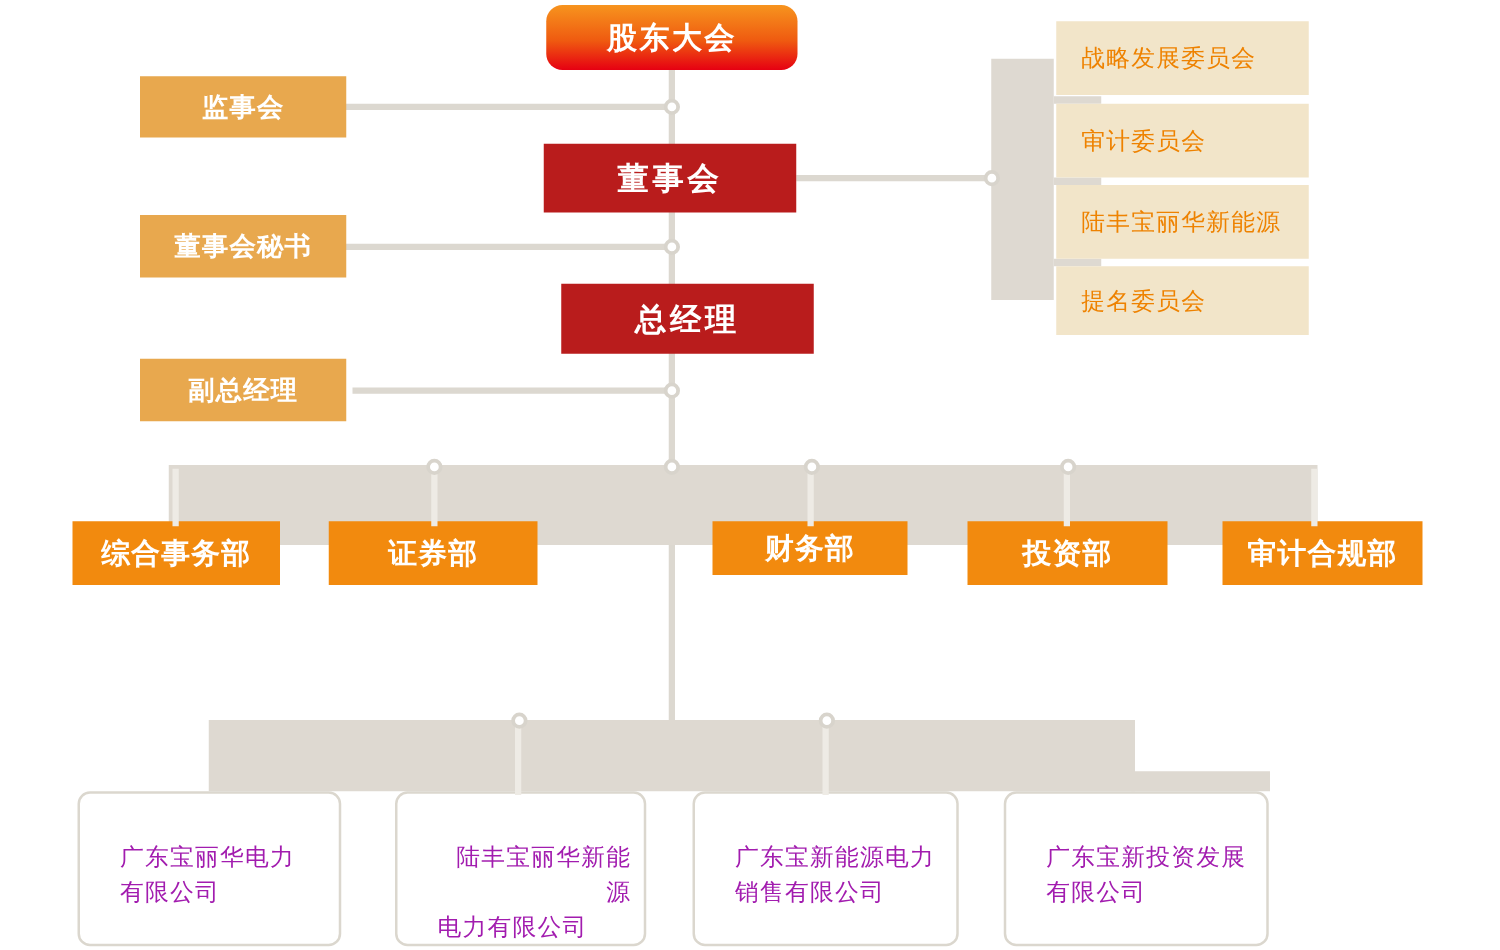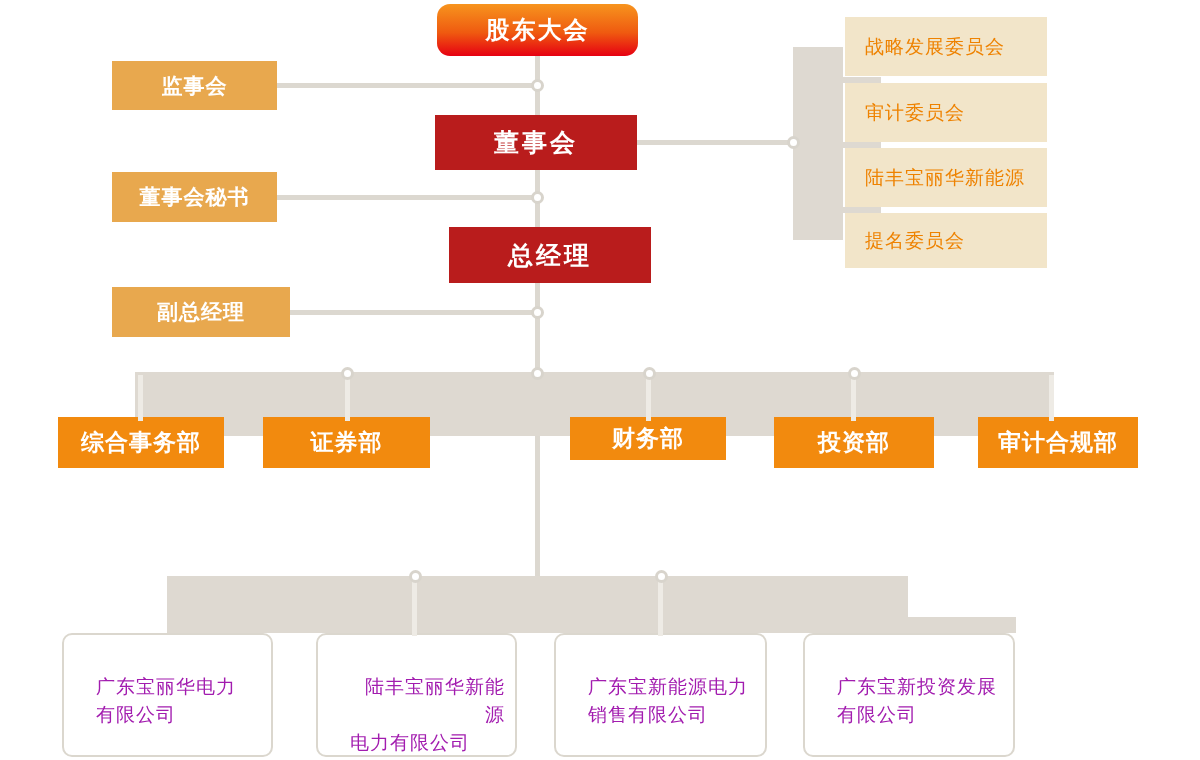--- a/index.html
+++ b/index.html
@@ -85,21 +85,21 @@
   <div class="abs box box-red" style="left:449px;top:227px;width:202px;height:56px;">
     <span>总经理</span>
   </div>
 
   <div class="abs box box-tan" style="left:112px;top:61px;width:165px;height:49px;">
     <span>监事会</span>
   </div>
   <div class="abs box box-tan" style="left:112px;top:172px;width:165px;height:50px;">
     <span>董事会秘书</span>
   </div>
-  <div class="abs box box-tan" style="left:112px;top:287px;width:178px;height:50px;">
+  <div class="abs box box-tan" style="left:112px;top:287px;width:165px;height:50px;">
     <span>副总经理</span>
   </div>
 
   <div class="abs box box-committee" style="left:845px;top:17px;width:202px;height:59px;">
     <span>战略发展委员会</span>
   </div>
   <div class="abs box box-committee" style="left:845px;top:83px;width:202px;height:59px;">
     <span>审计委员会</span>
   </div>
   <div class="abs box box-committee" style="left:845px;top:148px;width:202px;height:59px;">

